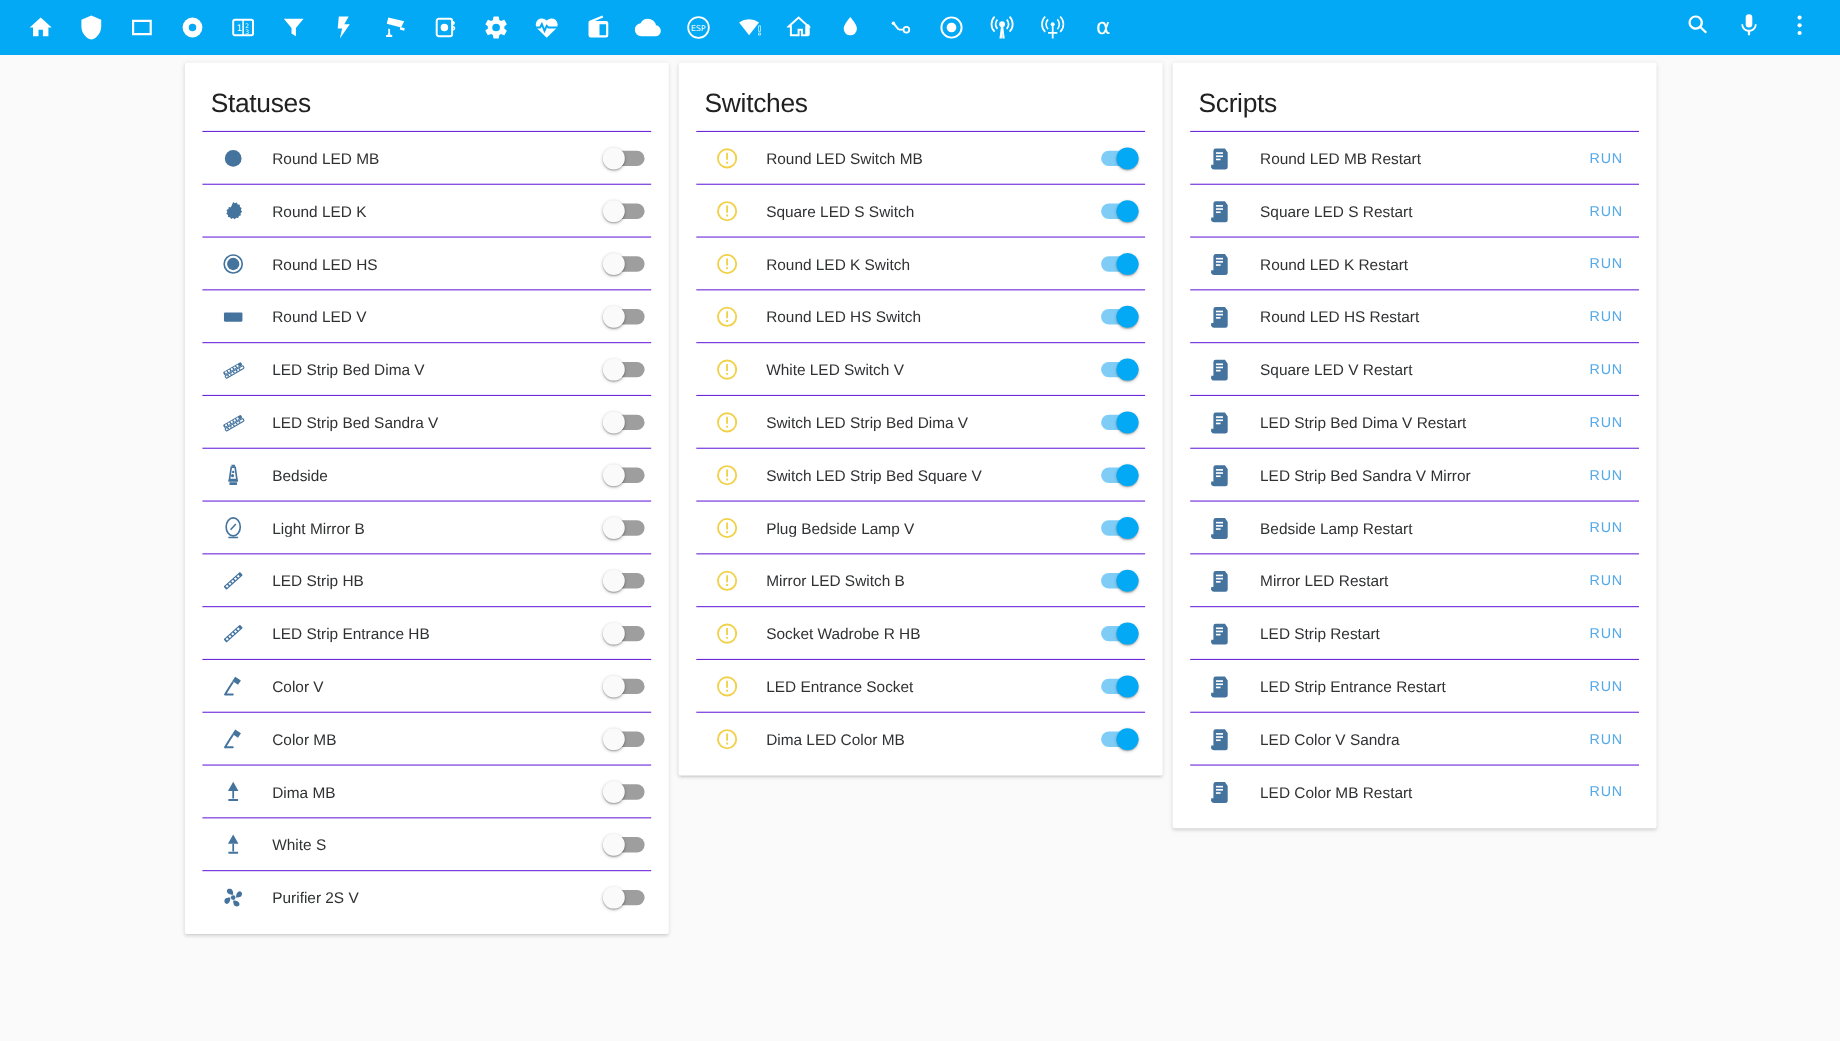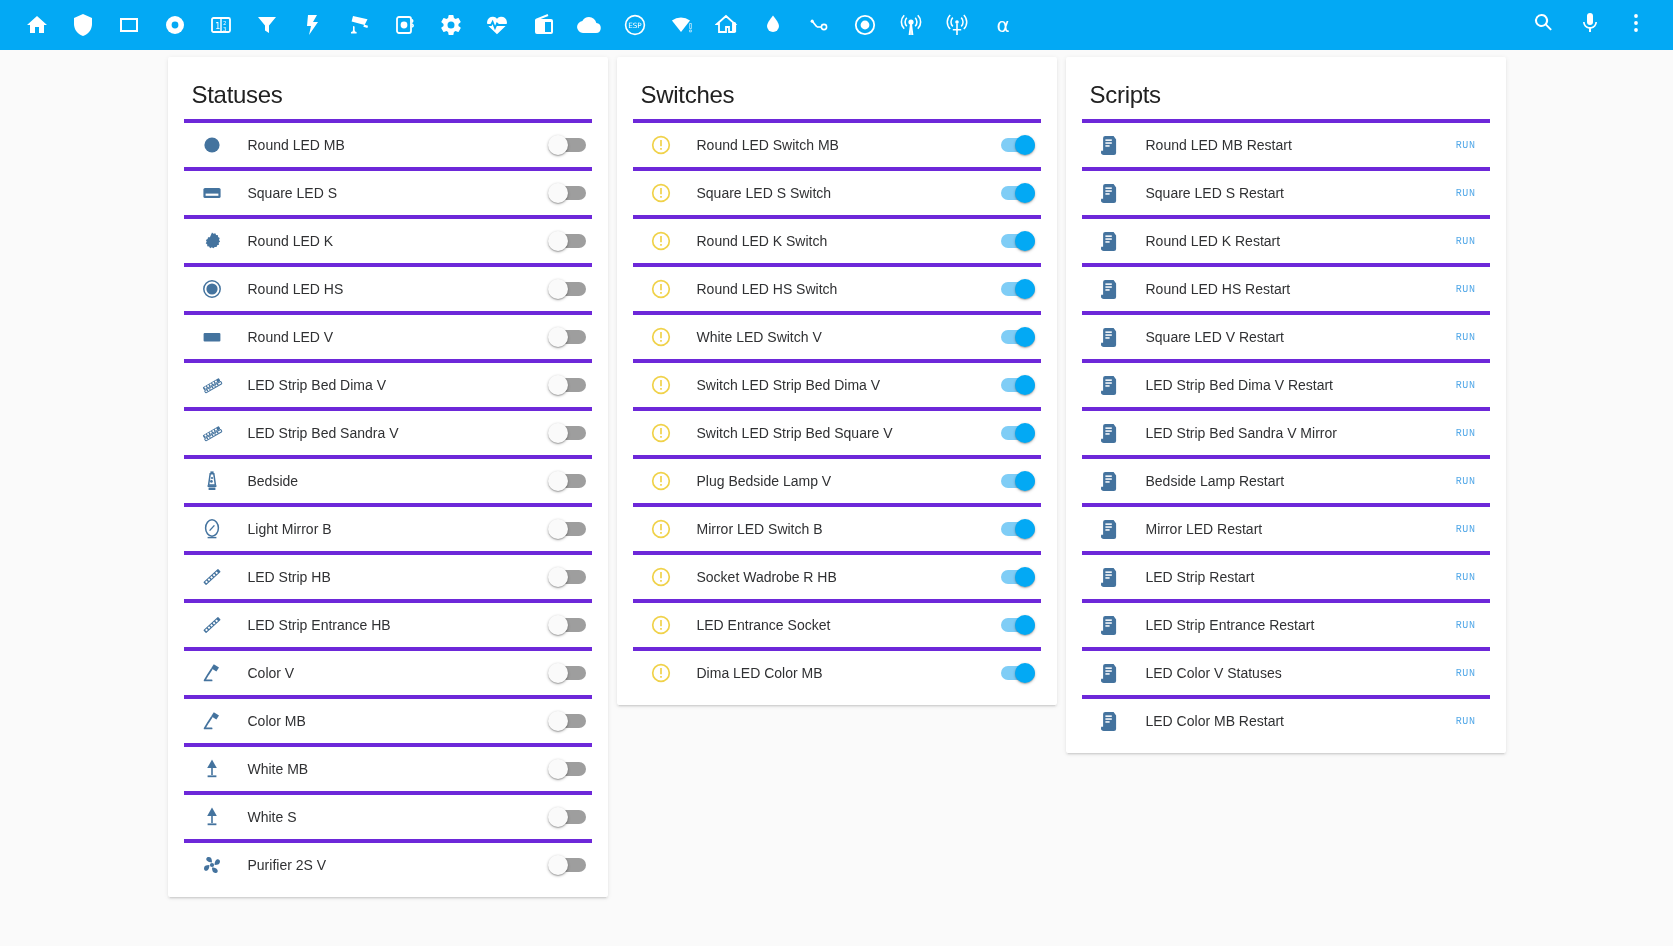--- a/index.html
+++ b/index.html
@@ -85,21 +85,21 @@
     letter-spacing: -0.012em;
     padding: 16px 0 10px 8px;
     line-height: 28px;
   }
 
   
   .row {
     display: flex;
     align-items: center;
     height: 48px;
-    border-top: 4px solid #6d28d9;
+    border-top: 1px solid #6d28d9;
     padding: 0 0 0 8px;
   }
   .row:first-of-type { border-top: none; }
 
   .row-icon {
     width: 40px;
     flex: 0 0 40px;
     display: flex;
     align-items: center;
     justify-content: center;
@@ -147,29 +147,29 @@
     border-radius: 50%;
     background: #fafafa;
     box-shadow: 0 1px 3px rgba(0,0,0,0.30), 0 1px 1px rgba(0,0,0,0.18);
   }
   .toggle.on .track { background: #7fcdf6; }
   .toggle.on .knob { left: 16px; background: #03a9f4;
     box-shadow: 0 1px 3px rgba(0,0,0,0.24), 0 1px 1px rgba(0,0,0,0.16); }
 
   
   .run-btn {
-    font-size: 10px;
+    font-size: 13px;
     font-weight: 500;
     letter-spacing: 0.06em;
     color: #54a9e8;
     background: none;
     border: none;
     cursor: pointer;
     padding: 6px 8px;
-    font-family: Liberation Mono, monospace;
+    font-family: Liberation Sans, sans-serif;
     text-transform: uppercase;
   }
 </style>
 </head>
 <body>
 
 <div id="app-bar">
   <div id="tab-strip">
       <div class="tab-btn">
         <span>
@@ -369,35 +369,20 @@
     <div class="column">
       <div class="card">
         <div class="card-header">Statuses</div>
         <div class="row">
           <div class="row-icon">
             <svg width="24" height="24" viewBox="0 0 24 24" fill="currentColor">
               <circle cx="12" cy="12" r="7.6"></circle>
             </svg>
           </div>
           <div class="row-name">Round LED MB</div>
-          <div class="row-control">
-            <div class="toggle">
-              <div class="track"></div>
-              <div class="knob"></div>
-            </div>
-          </div>
-        </div>
-        <div class="row">
-          <div class="row-icon">
-            <svg width="24" height="24" viewBox="0 0 24 24" fill="currentColor">
-              <rect x="3.4" y="7" width="17.2" height="10" rx="1.6"></rect>
-              <rect x="5.6" y="12.6" width="12.8" height="2.2" fill="#fff"></rect>
-            </svg>
-          </div>
-          <div class="row-name">Square LED S</div>
           <div class="row-control">
             <div class="toggle">
               <div class="track"></div>
               <div class="knob"></div>
             </div>
           </div>
         </div>
         <div class="row">
           <div class="row-icon">
             <svg width="24" height="24" viewBox="0 0 24 24" fill="currentColor">
@@ -614,21 +599,21 @@
           </div>
         </div>
         <div class="row">
           <div class="row-icon">
             <svg width="24" height="24" viewBox="0 0 24 24" fill="currentColor">
               <path d="M12 2.6 7.2 11h9.6z"></path>
               <path d="M11.2 11h1.6v7h-1.6z"></path>
               <path d="M7.6 18.4h8.8v1.8H7.6z"></path>
             </svg>
           </div>
-          <div class="row-name">White MB</div>
+          <div class="row-name">Dima MB</div>
           <div class="row-control">
             <div class="toggle">
               <div class="track"></div>
               <div class="knob"></div>
             </div>
           </div>
         </div>
         <div class="row">
           <div class="row-icon">
             <svg width="24" height="24" viewBox="0 0 24 24" fill="currentColor">
@@ -1054,21 +1039,21 @@
             <svg width="24" height="24" viewBox="0 0 24 24" fill="currentColor">
               <path d="M15.6 3H7.2a2.1 2.1 0 0 0-2.1 2.1v12.6h-2v1.6a2.7 2.7 0 0 0 2.7 2.7h10.2a2.1 2.1 0 0 0 2.1-2.1V6.6l-2.5-3.6z"></path>
               <g fill="#fff">
                 <rect x="7.4" y="6.4" width="6.4" height="1.5"></rect>
                 <rect x="7.4" y="9.3" width="6.4" height="1.5"></rect>
                 <rect x="7.4" y="12.2" width="4.2" height="1.5"></rect>
               </g>
               <path d="M3.1 18.9h13.6v1.5H3.1z"></path>
             </svg>
           </div>
-          <div class="row-name">LED Color V Statuses</div>
+          <div class="row-name">LED Color V Sandra</div>
           <div class="row-control">
             <button class="run-btn">RUN</button>
           </div>
         </div>
         <div class="row">
           <div class="row-icon">
             <svg width="24" height="24" viewBox="0 0 24 24" fill="currentColor">
               <path d="M15.6 3H7.2a2.1 2.1 0 0 0-2.1 2.1v12.6h-2v1.6a2.7 2.7 0 0 0 2.7 2.7h10.2a2.1 2.1 0 0 0 2.1-2.1V6.6l-2.5-3.6z"></path>
               <g fill="#fff">
                 <rect x="7.4" y="6.4" width="6.4" height="1.5"></rect>

